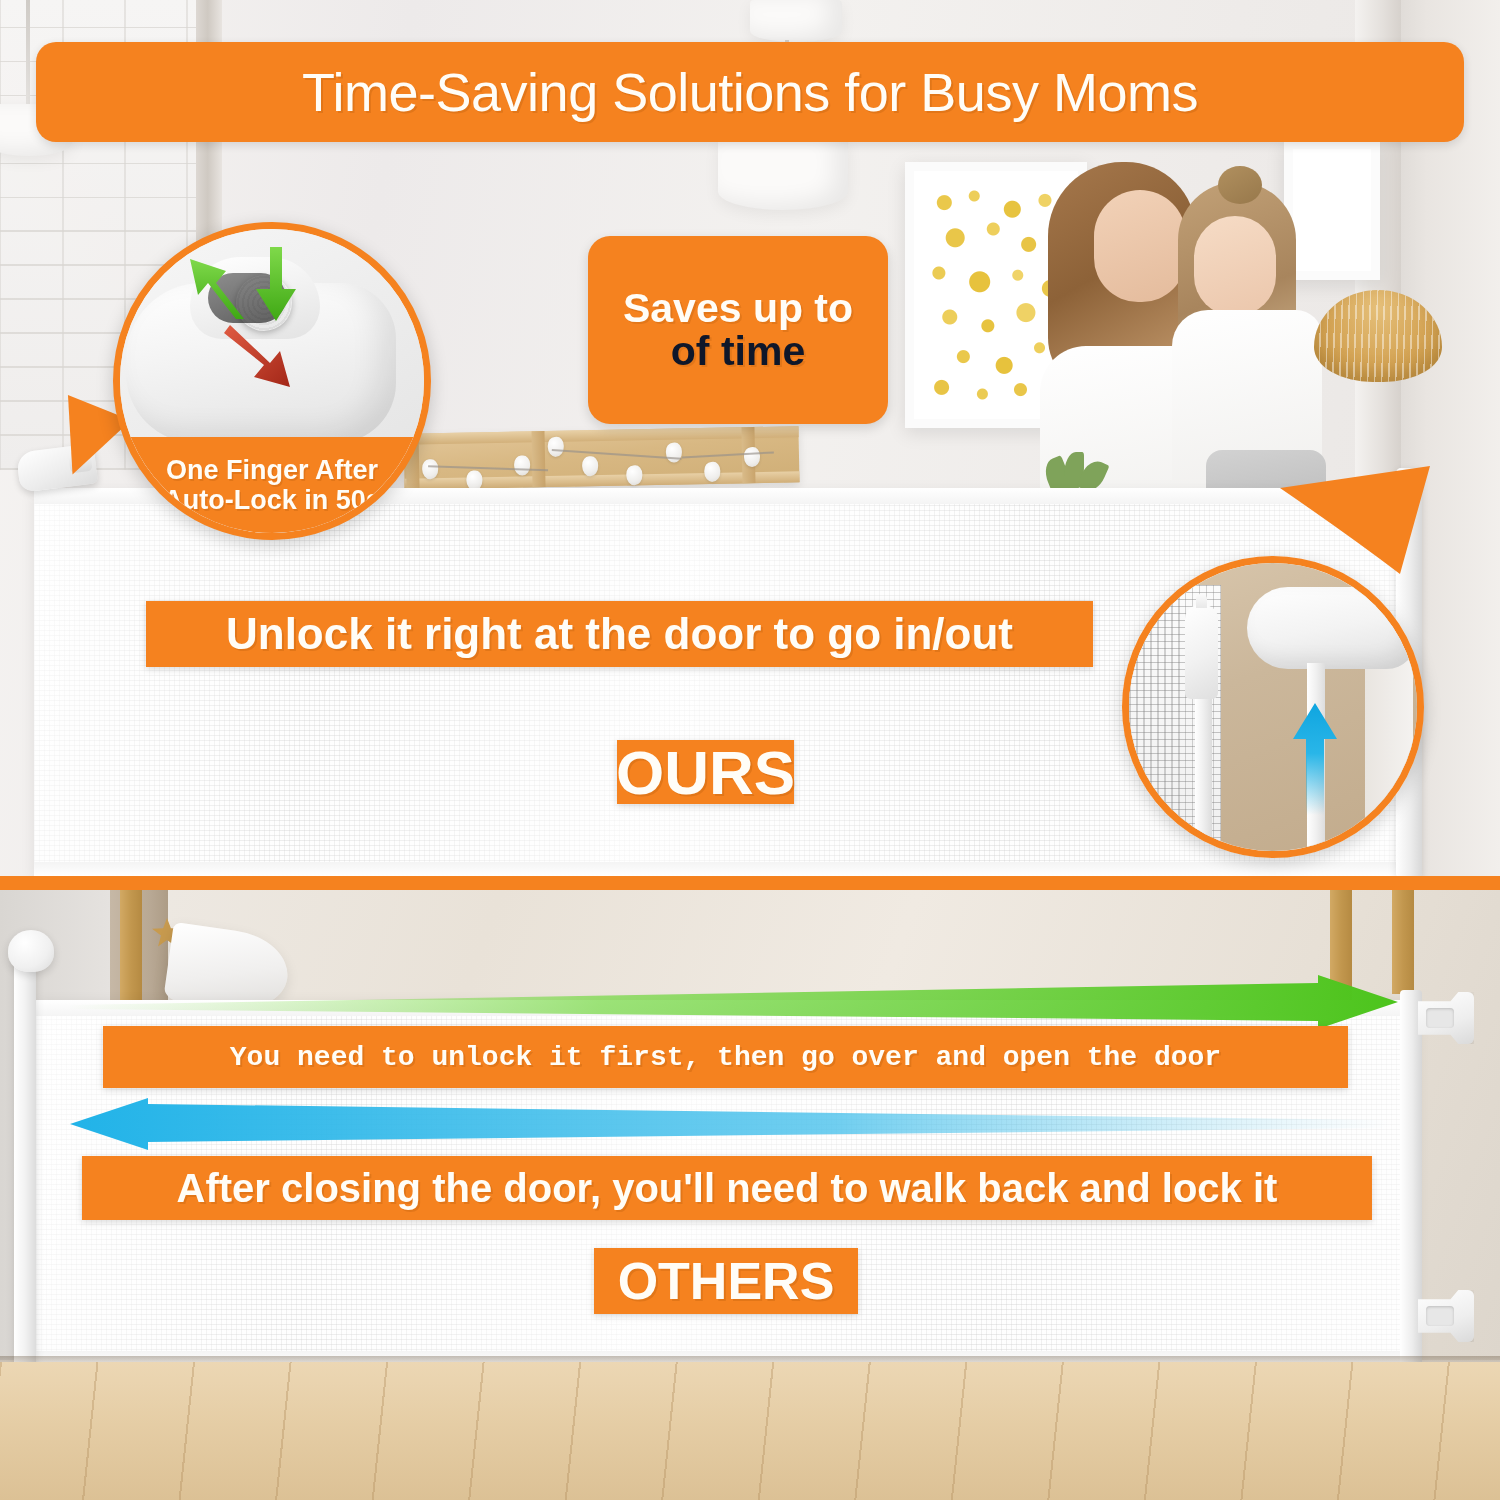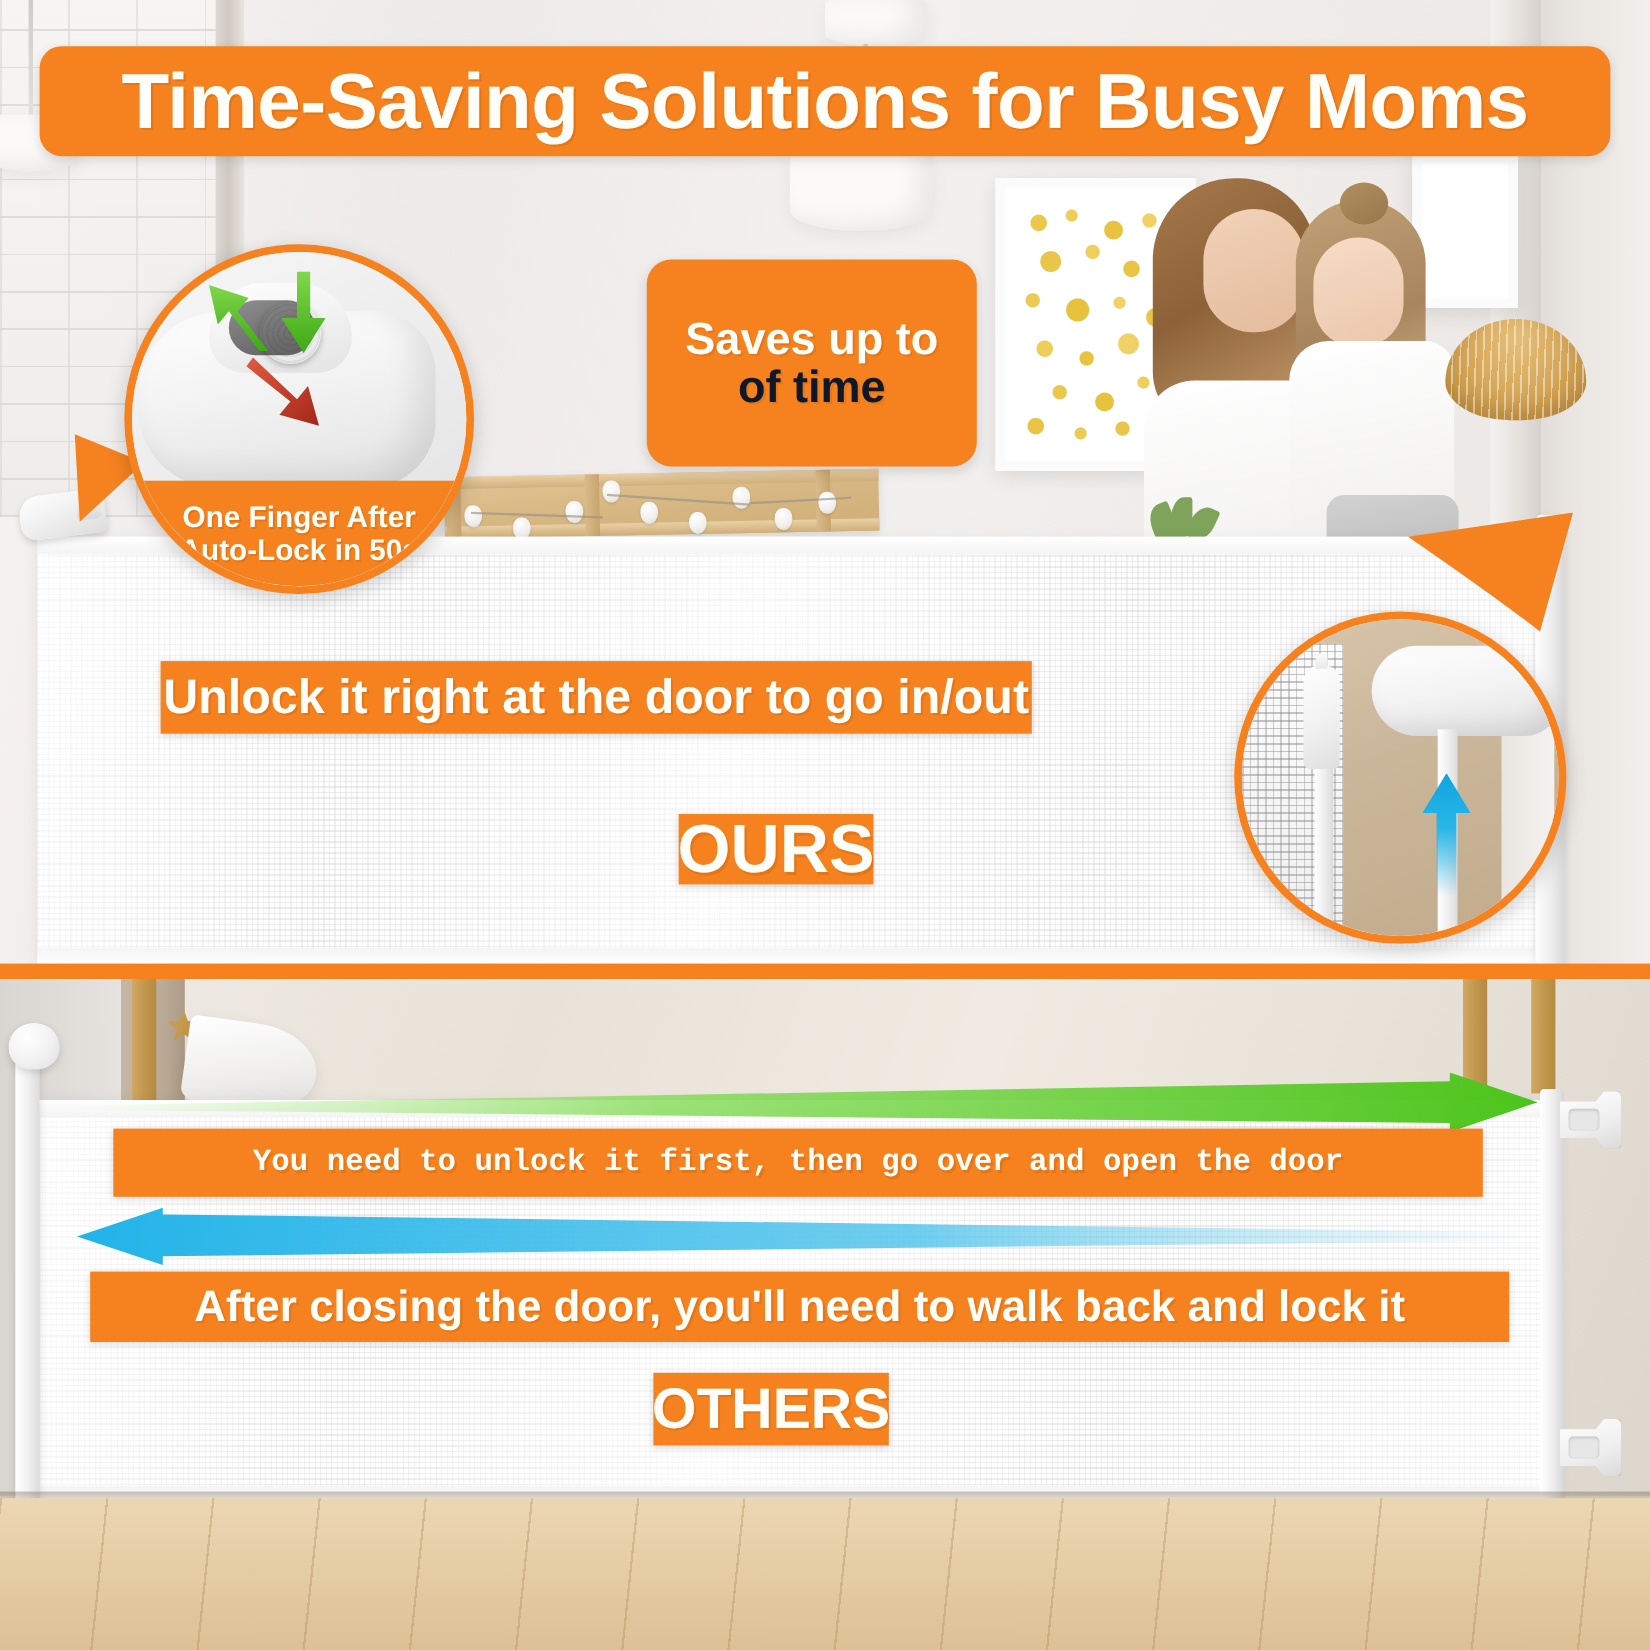--- a/index.html
+++ b/index.html
@@ -156,21 +156,21 @@
     background:
       repeating-linear-gradient(96deg, rgba(176,139,90,.36) 0 2px, transparent 2px 96px),
       linear-gradient(180deg,#ecd7b4 0%, #e5cda5 45%, #dcc195 100%); }
   .floor-shadow { position:absolute; left:0; top:1356px; width:1500px; height:14px;
     background:linear-gradient(180deg, rgba(90,70,45,.34), rgba(90,70,45,0)); }
 
   
   .header-banner { position:absolute; left:36px; top:42px; width:1428px; height:100px;
     background:#F5821F; border-radius:20px; display:flex; align-items:center; justify-content:center;
     box-shadow:0 3px 10px rgba(0,0,0,.12); }
-  .header-banner span { color:#fffdf7; font-size:71px; font-weight:bold; letter-spacing:-.5px;
+  .header-banner span { color:#fffdf7; font-size:54px; font-weight:normal; letter-spacing:-.5px;
     text-shadow:2px 2px 0 rgba(150,70,0,.20); white-space:nowrap; }
 
   .badge-80 { position:absolute; left:588px; top:236px; width:300px; height:188px;
     background:#F5821F; border-radius:22px; box-shadow:0 4px 12px rgba(0,0,0,.14);
     display:flex; flex-direction:column; align-items:center; justify-content:center; }
   .badge-80 .l1 { color:#fffdf7; font-size:41px; font-weight:bold; line-height:1.05;
     text-shadow:2px 2px 0 rgba(150,70,0,.18); }
   .badge-80 .l2 { color:#fffdf7; font-size:83px; font-weight:bold; line-height:1.0; margin:2px 0 0;
     text-shadow:2px 2px 0 rgba(150,70,0,.18); }
   .badge-80 .l3 { color:#0f172a; font-size:41px; font-weight:bold; line-height:1.05;
@@ -230,29 +230,29 @@
     background:linear-gradient(90deg,#e9e5e0,#f4f2f0); }
   .arrow-blue-up { position:absolute; left:164px; top:140px; width:44px; height:112px; }
   .callout-r-tail { position:absolute; left:1280px; top:466px; width:180px; height:110px; z-index:5; }
 
   
   .strip { position:absolute; background:#F5821F; display:flex; align-items:center; justify-content:center;
     box-shadow:0 2px 7px rgba(0,0,0,.14); z-index:7; }
   .strip span { color:#fffdf7; font-weight:bold; white-space:nowrap;
     text-shadow:2px 2px 0 rgba(150,70,0,.20); }
 
-  #strip-unlock { left:146px; top:601px; width:792px; height:66px; }
+  #strip-unlock { left:146px; top:601px; width:947px; height:66px; }
   #strip-unlock span { font-size:44px; }
   #label-ours { left:617px; top:740px; width:177px; height:64px; }
   #label-ours span { font-size:62px;text-align:right; }
   #strip-need { left:103px; top:1026px; width:1245px; height:62px; }
   #strip-need span { font-size:28px;font-family:Liberation Mono, monospace; }
   #strip-after { left:82px; top:1156px; width:1290px; height:64px; }
   #strip-after span { font-size:40px; }
-  #label-others { left:594px; top:1248px; width:214px; height:66px;justify-content:center; }
+  #label-others { left:594px; top:1248px; width:264px; height:66px;justify-content:center; }
   #label-others span { font-size:52px; }
 
   .arrow-green { position:absolute; left:68px; top:975px; width:1330px; height:54px; z-index:6; }
   .arrow-cyan  { position:absolute; left:70px; top:1098px; width:1320px; height:52px; z-index:6; }
 </style>
 </head>
 <body>
 
 <div id="stage">
 

